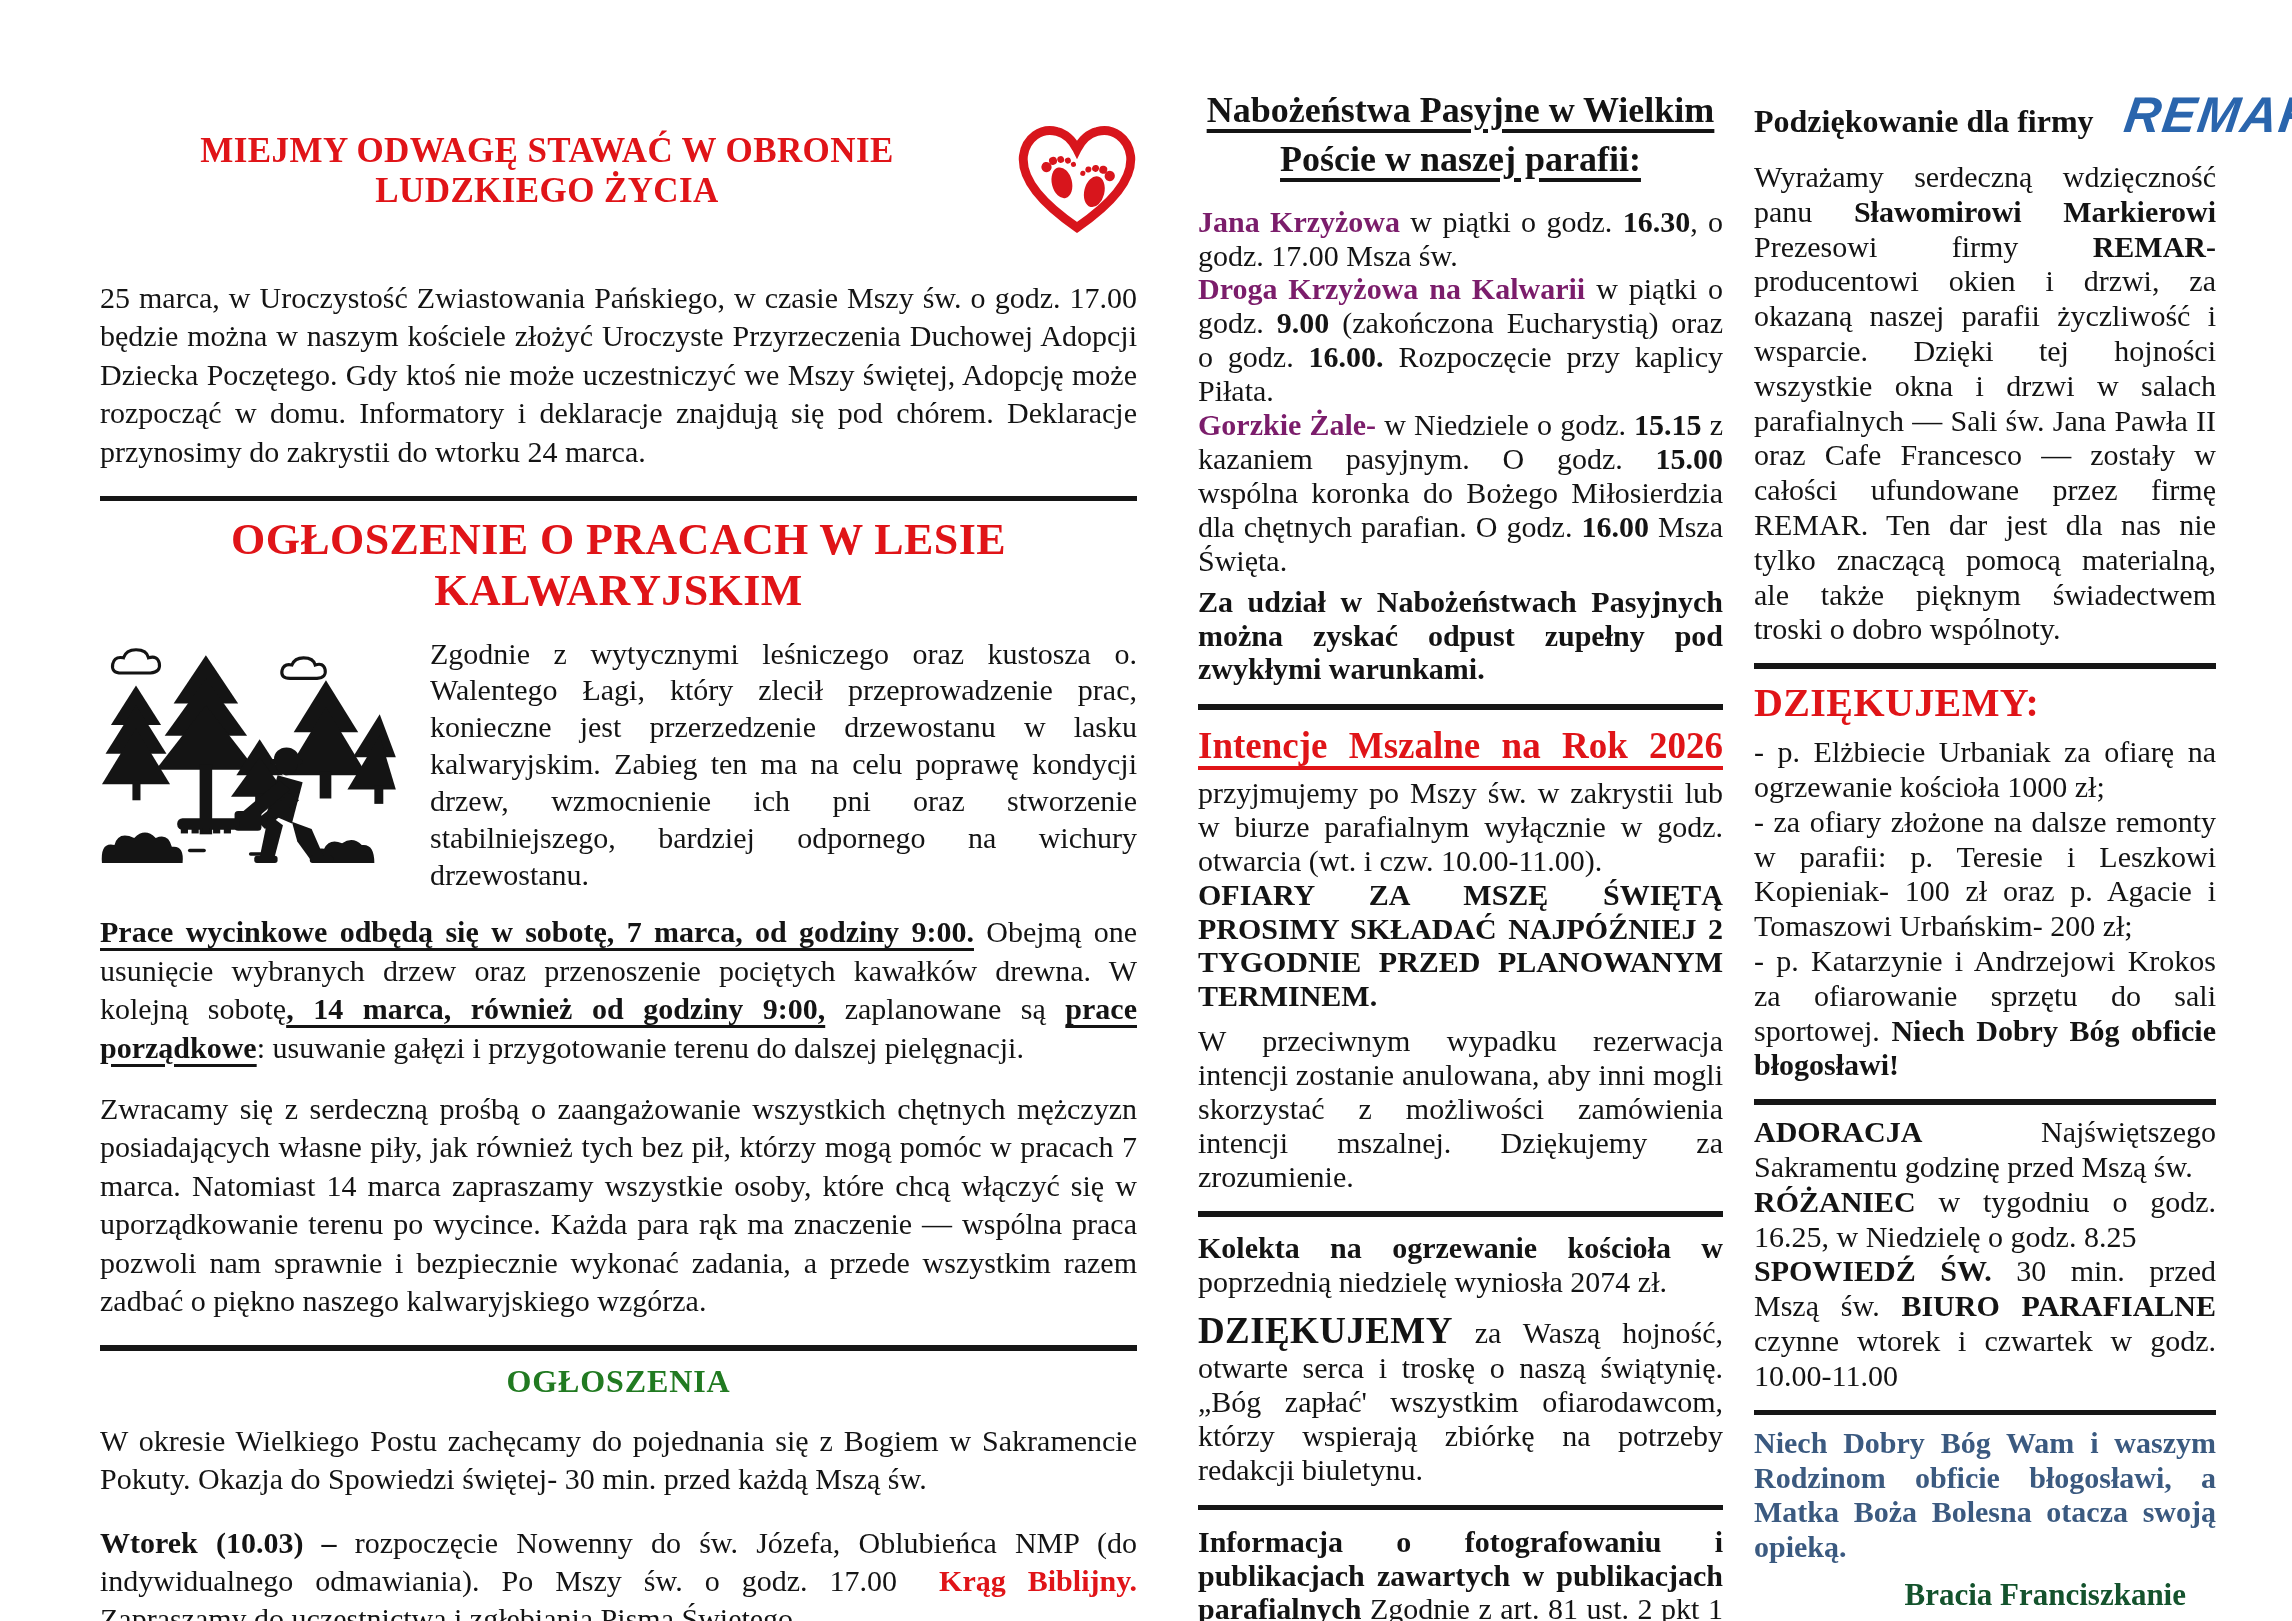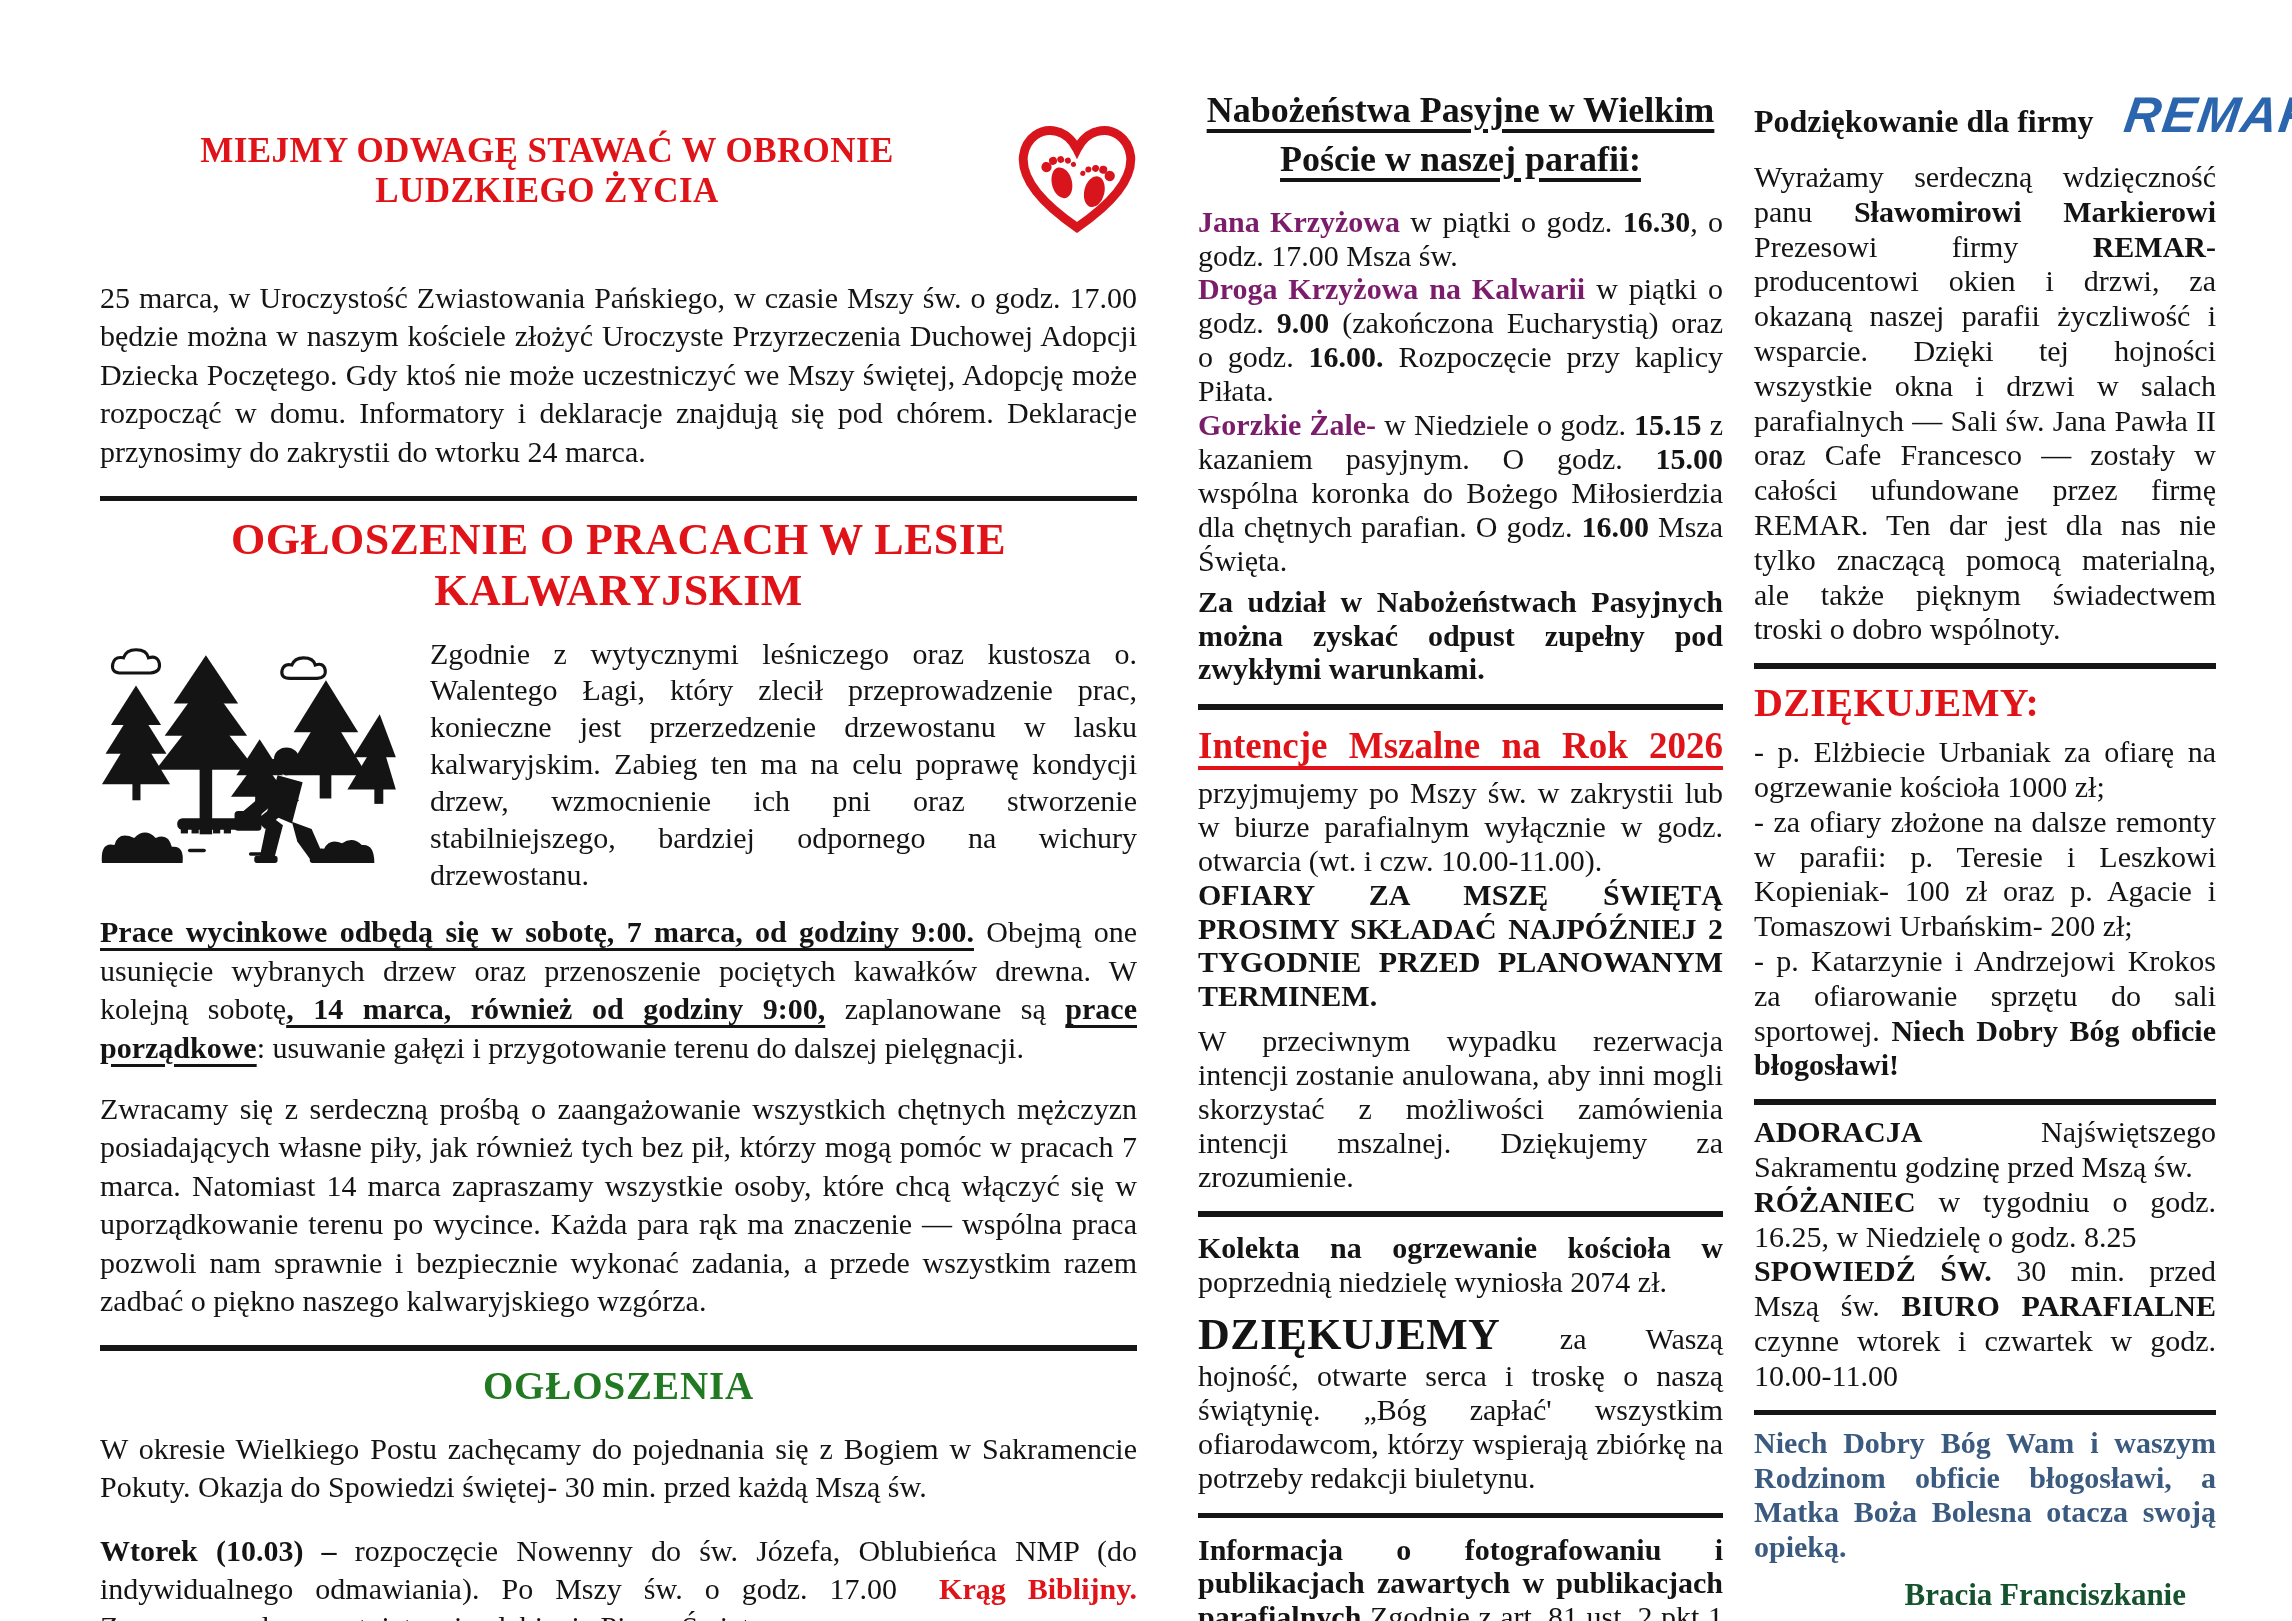--- a/index.html
+++ b/index.html
@@ -19,36 +19,36 @@
 
   
   .body{font-size:30px;line-height:1.28;text-align:justify;margin:0;}
   #col-mid .body{font-size:30px;line-height:1.13;}
   #col-right .body{font-size:30px;line-height:1.16;}
 
   .sg-b{font-weight:700;}
   .sg-bu{font-weight:700;text-decoration:underline;text-decoration-thickness:2.7px;text-underline-offset:6.3px;}
   .sg-rb{font-weight:700;color:var(--red);margin-left:20px;}
   .sg-pb{font-weight:700;color:var(--purple);}
-  .sg-bigb{font-weight:700;font-size:44px;letter-spacing:0.4px;font-family:Liberation Serif, serif;}
+  .sg-bigb{font-weight:700;font-size:37px;letter-spacing:0.4px;font-family:Liberation Serif, serif;}
 
   .rule{height:5.4px;background:#161616;border:none;}
 
   
   .title-row{position:relative;padding-right:143px;margin-bottom:23px;min-height:125px;}
   .red-title{margin:25px 0 0 0;color:var(--red);font-size:35px;font-weight:700;text-align:center;letter-spacing:0.4px;}
   .heart-icon{position:absolute;right:-7.2px;top:-14.3px;}
   #col-left .rule{margin:23px 0 12.5px 0;}
   .red-sub{margin:0 0 19.7px 0;color:var(--red);font-size:44px;font-weight:700;text-align:center;letter-spacing:0.4px;}
   .forest-img{float:left;width:296px;height:224px;margin:3.6px 34px 5.4px 0;}
   .forest-text{font-size:30px;line-height:1.23;}
   .clear{clear:both;height:0;}
   .mb{margin-bottom:25px;}
   .mb-s{margin-bottom:16px;}
-  .green-title{margin:9px 0 21.5px 0;color:var(--green);font-size:39px;font-weight:700;text-align:center;letter-spacing:0.9px;}
+  .green-title{margin:9px 0 21.5px 0;color:var(--green);font-size:32px;font-weight:700;text-align:center;letter-spacing:0.9px;}
 
   
   .mid-title{margin:0 0 21.5px 0;font-size:36px;font-weight:700;text-align:center;line-height:1.35;
              text-decoration:underline;text-decoration-thickness:3.6px;text-underline-offset:7.2px;}
   #col-mid .rule{margin:18px 0 14.3px 0;}
   .odpust{font-weight:700;margin-top:7.2px;}
   .intencje{color:var(--red);font-size:37px;font-weight:700;margin:1.8px 0 9px 0;
             text-align:justify;text-align-last:justify;
             text-decoration:underline;text-decoration-thickness:3.6px;text-underline-offset:8px;}
   .caps-bold{font-weight:700;}

